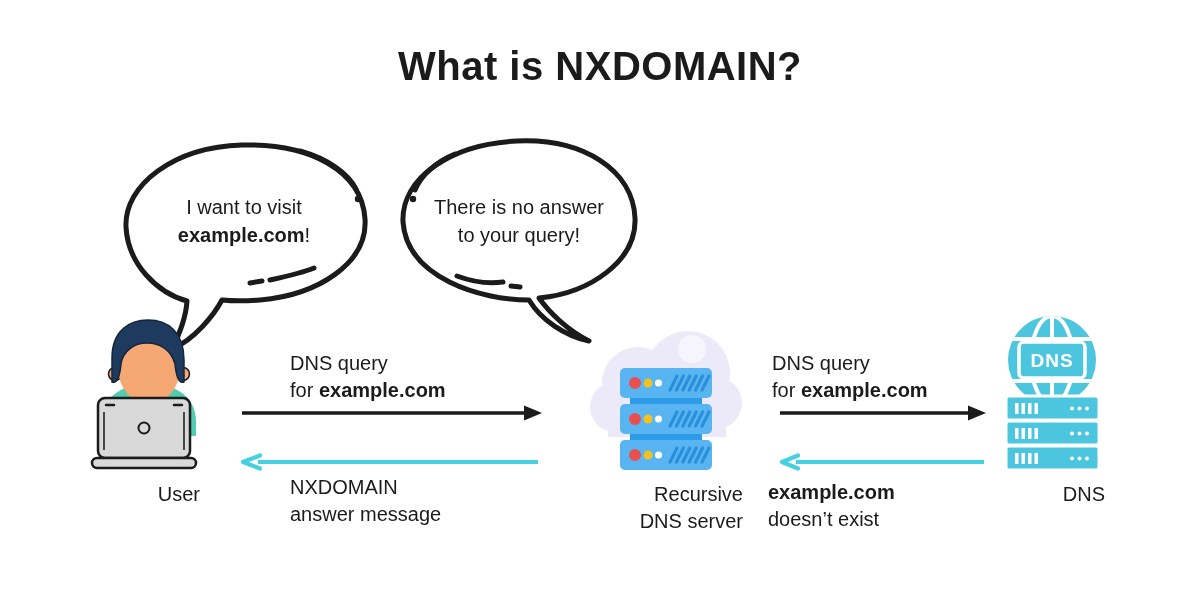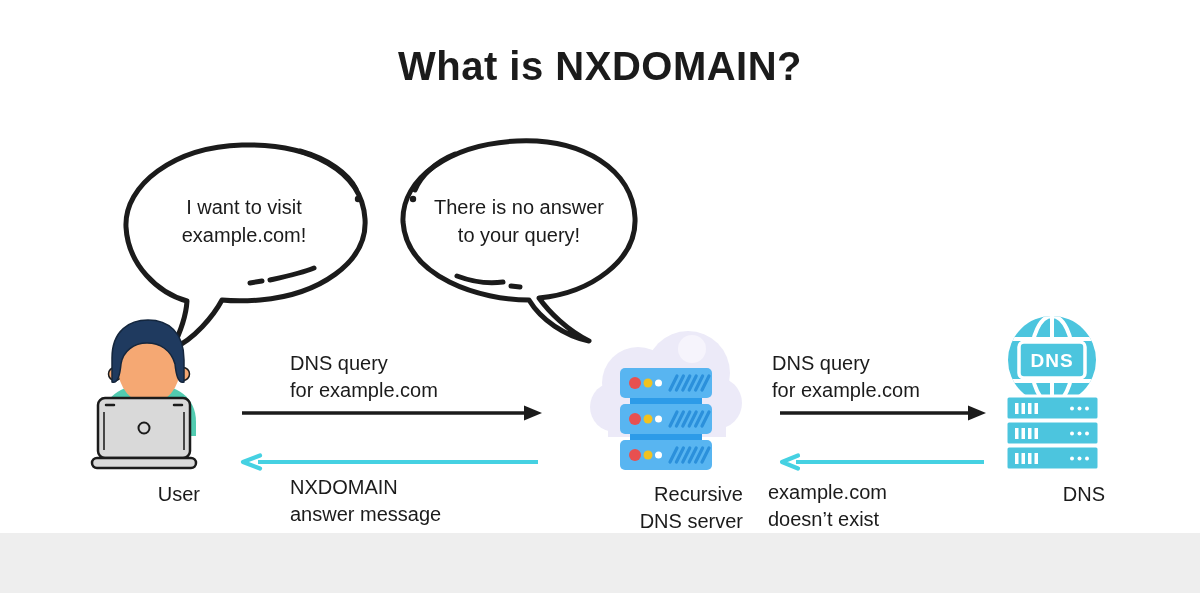--- a/index.html
+++ b/index.html
@@ -1,33 +1,33 @@
 <!DOCTYPE html>
 <html style="--background: #ffffff; --text: #1b1b1b; --query-arrow: #1b1b1b; --response-arrow: #45d1e2; --server-blue: #58b5f1; --server-blue-dark: #2d9be8; --server-slash: #2b90db; --led-red: #e85050; --led-yellow: #f2c21f; --cloud-lavender: #eceaf8; --dns-cyan: #4cc5de; --skin: #f5a873; --hair-navy: #1f3a5f; --shirt-teal: #52cbb0; --laptop-gray: #d9d9d9;"><head>
 <meta charset="utf-8">
 <style>
   :root{
     --background:#ffffff; --text:#1b1b1b; --query-arrow:#1b1b1b; --response-arrow:#45d1e2;
   }
   *{margin:0;padding:0;box-sizing:border-box;}
   body{font-family:"Liberation Sans","DejaVu Sans",sans-serif;background:#eee;}
   .canvas{
-    position:relative;width:1200px;height:533px;background:var(--background,#fff);
+    position:relative;width:1200px;height:593px;background:var(--background,#fff);
     overflow:hidden;margin:0 auto;color:var(--text,#1b1b1b);
   }
   .abs{position:absolute;}
   .title{
     top:44px;left:0;width:100%;text-align:center;
     font-size:40px;font-weight:700;letter-spacing:.5px;color:var(--text,#1b1b1b);
   }
   .bubble-text{
     position:absolute;width:100%;text-align:center;
     font-size:20px;line-height:28px;color:var(--text,#1b1b1b);
   }
-  .bubble-text b, .flow-label b, .actor-label b{font-weight:400;}
+  .bubble-text b, .flow-label b, .actor-label b{font-weight:700;}
   .actor-label{
     position:absolute;text-align:right;font-size:20px;line-height:27px;color:var(--text,#1b1b1b);
   }
   .flow-label{
     position:absolute;text-align:left;font-size:20px;line-height:27px;color:var(--text,#1b1b1b);
   }
   svg{display:block;}
 </style>
 </head>
 <body>

